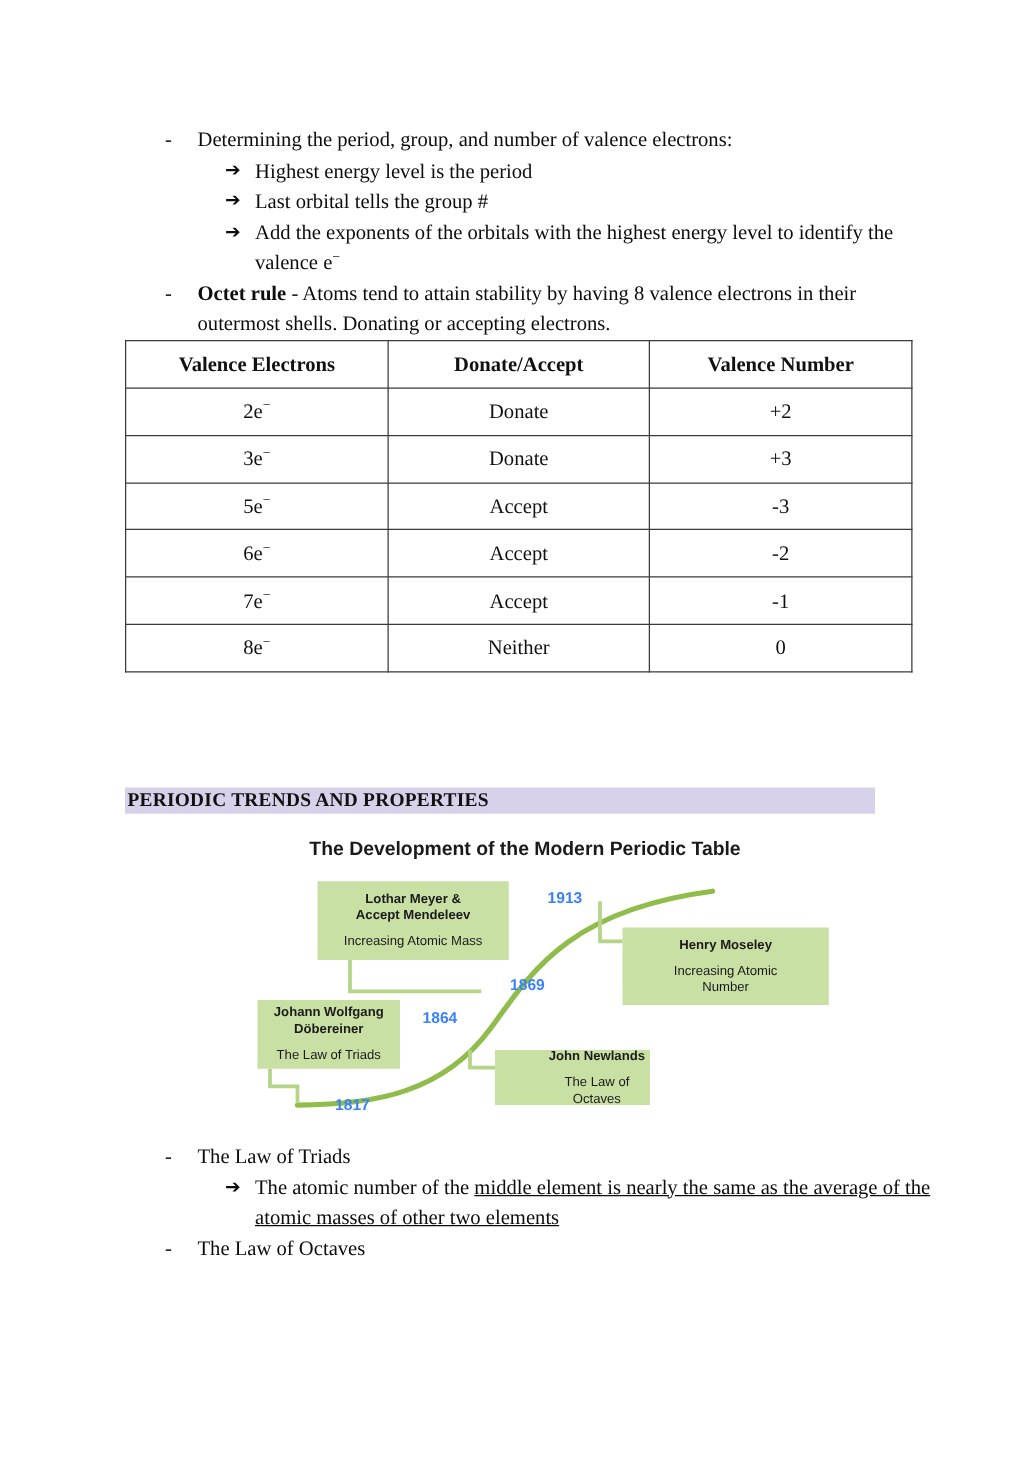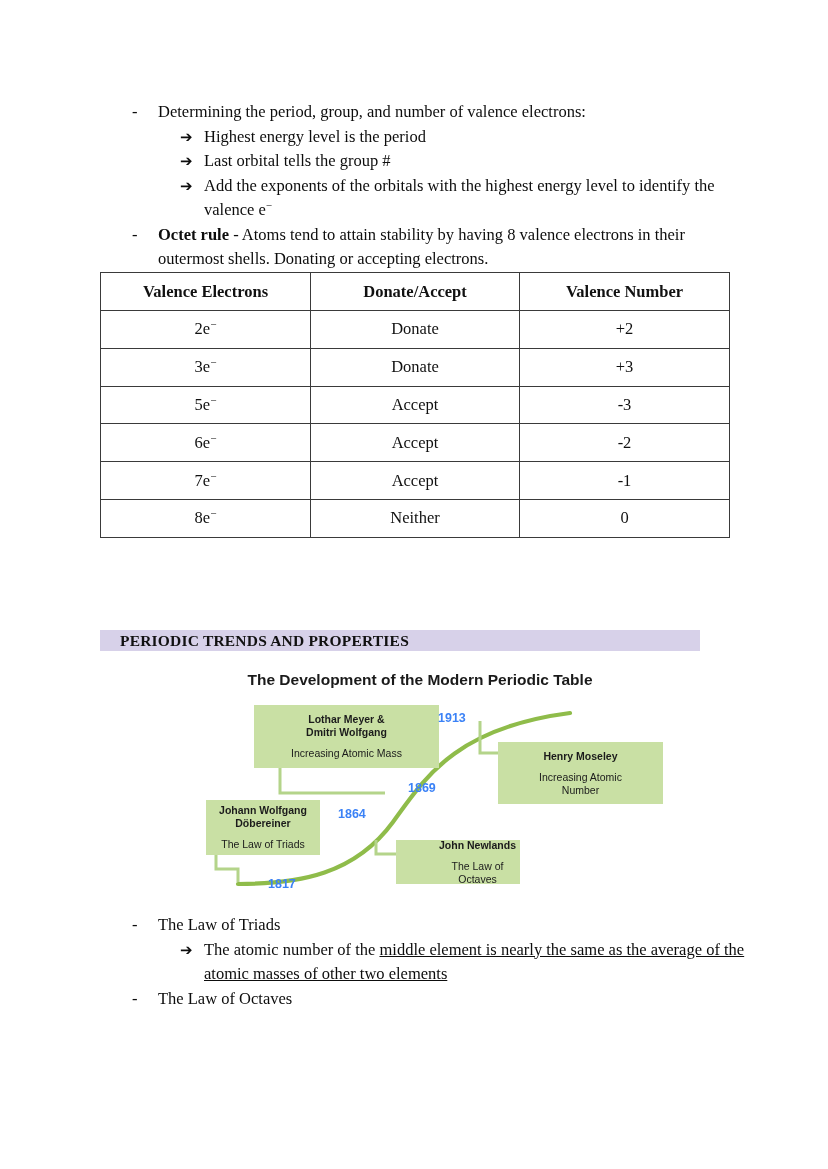--- a/index.html
+++ b/index.html
@@ -100,21 +100,21 @@
     top: 630px;
     width: 600px;
     height: 21px;
     background: #d7d1e9;
     font-family: "Liberation Serif", serif;
     font-weight: bold;
     font-size: 15.5px;
     line-height: 21px;
     letter-spacing: 0.2px;
     color: #111;
-    padding-left: 20px;
+    padding-left: 2px;
     box-sizing: border-box;
   }
 
   
   .diagram {
     position: absolute;
     left: 180px;
     top: 662px;
     width: 480px;
     height: 245px;
@@ -255,24 +255,24 @@
 
       <path d="M 36 193 L 36 207 L 58 207 L 58 220" fill="none" stroke="#b4d48a" stroke-width="3" stroke-linejoin="miter"></path>
 
       <path d="M 100 106 L 100 131 L 205 131" fill="none" stroke="#b4d48a" stroke-width="3" stroke-linejoin="miter"></path>
 
       <path d="M 196 178 L 196 192 L 216 192" fill="none" stroke="#b4d48a" stroke-width="3" stroke-linejoin="miter"></path>
 
       <path d="M 300 59 L 300 91 L 318 91" fill="none" stroke="#b4d48a" stroke-width="3" stroke-linejoin="miter"></path>
     </svg>
 
-    <div class="gbox" style="left:74px; top:43px; width:185px; height:63px;">
+    <div class="gbox" style="left:74px; top:43px; width:153px; height:63px;">
       <div class="gname">
         <span>Lothar Meyer &amp;</span><br>
-        <span>Dmitri Wolfgang</span>
+        <span>Accept Mendeleev</span>
       </div>
       <div class="gdesc">Increasing Atomic Mass</div>
     </div>
 
     <div class="gbox" style="left:318px; top:80px; width:165px; height:62px;">
       <div class="gname">Henry Moseley</div>
       <div class="gdesc">
         <span>Increasing Atomic</span><br>
         <span>Number</span>
       </div>

